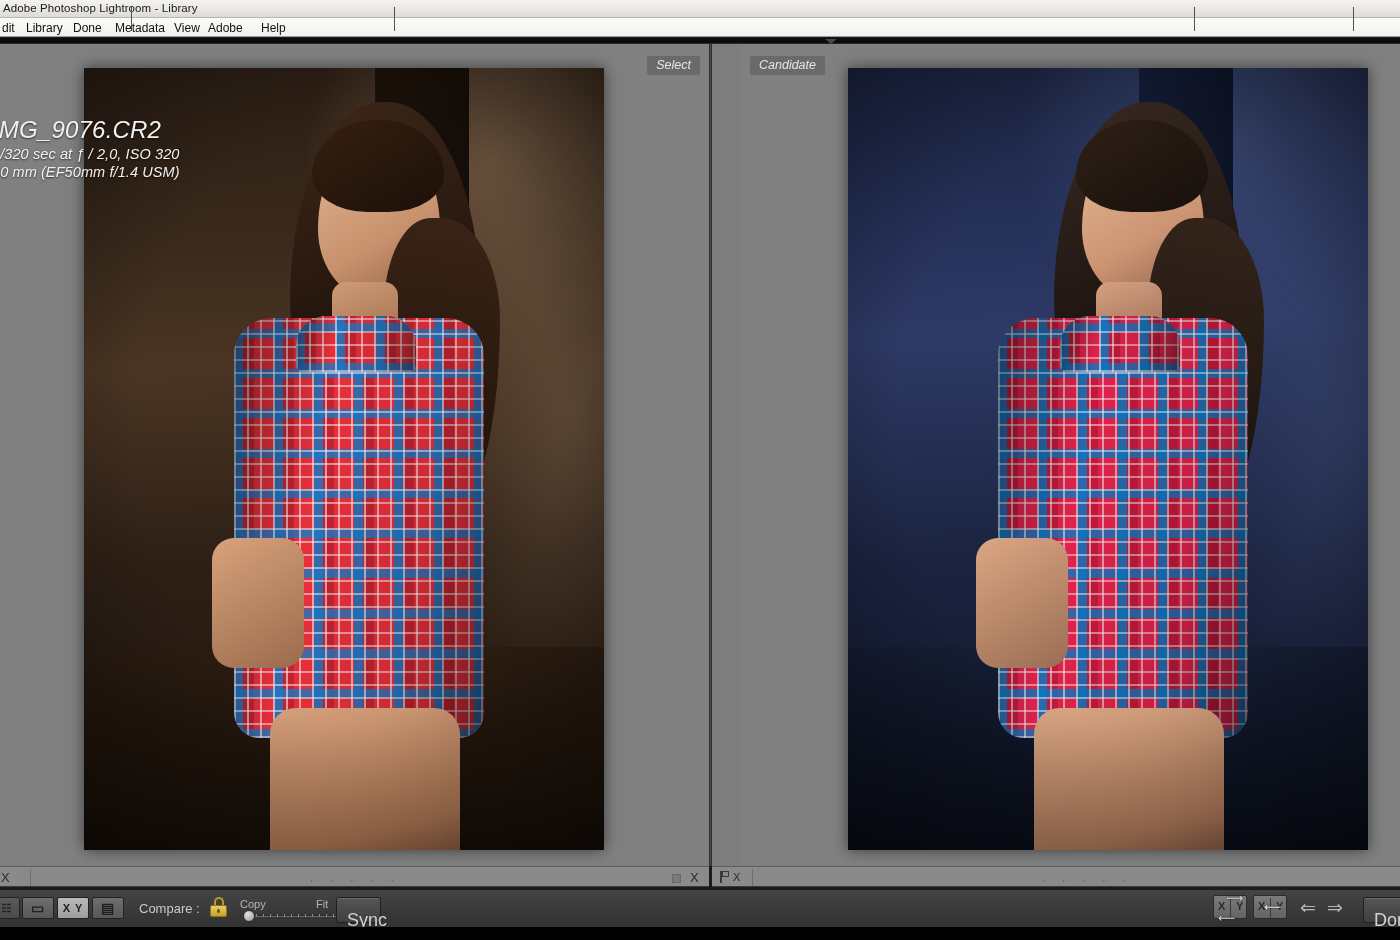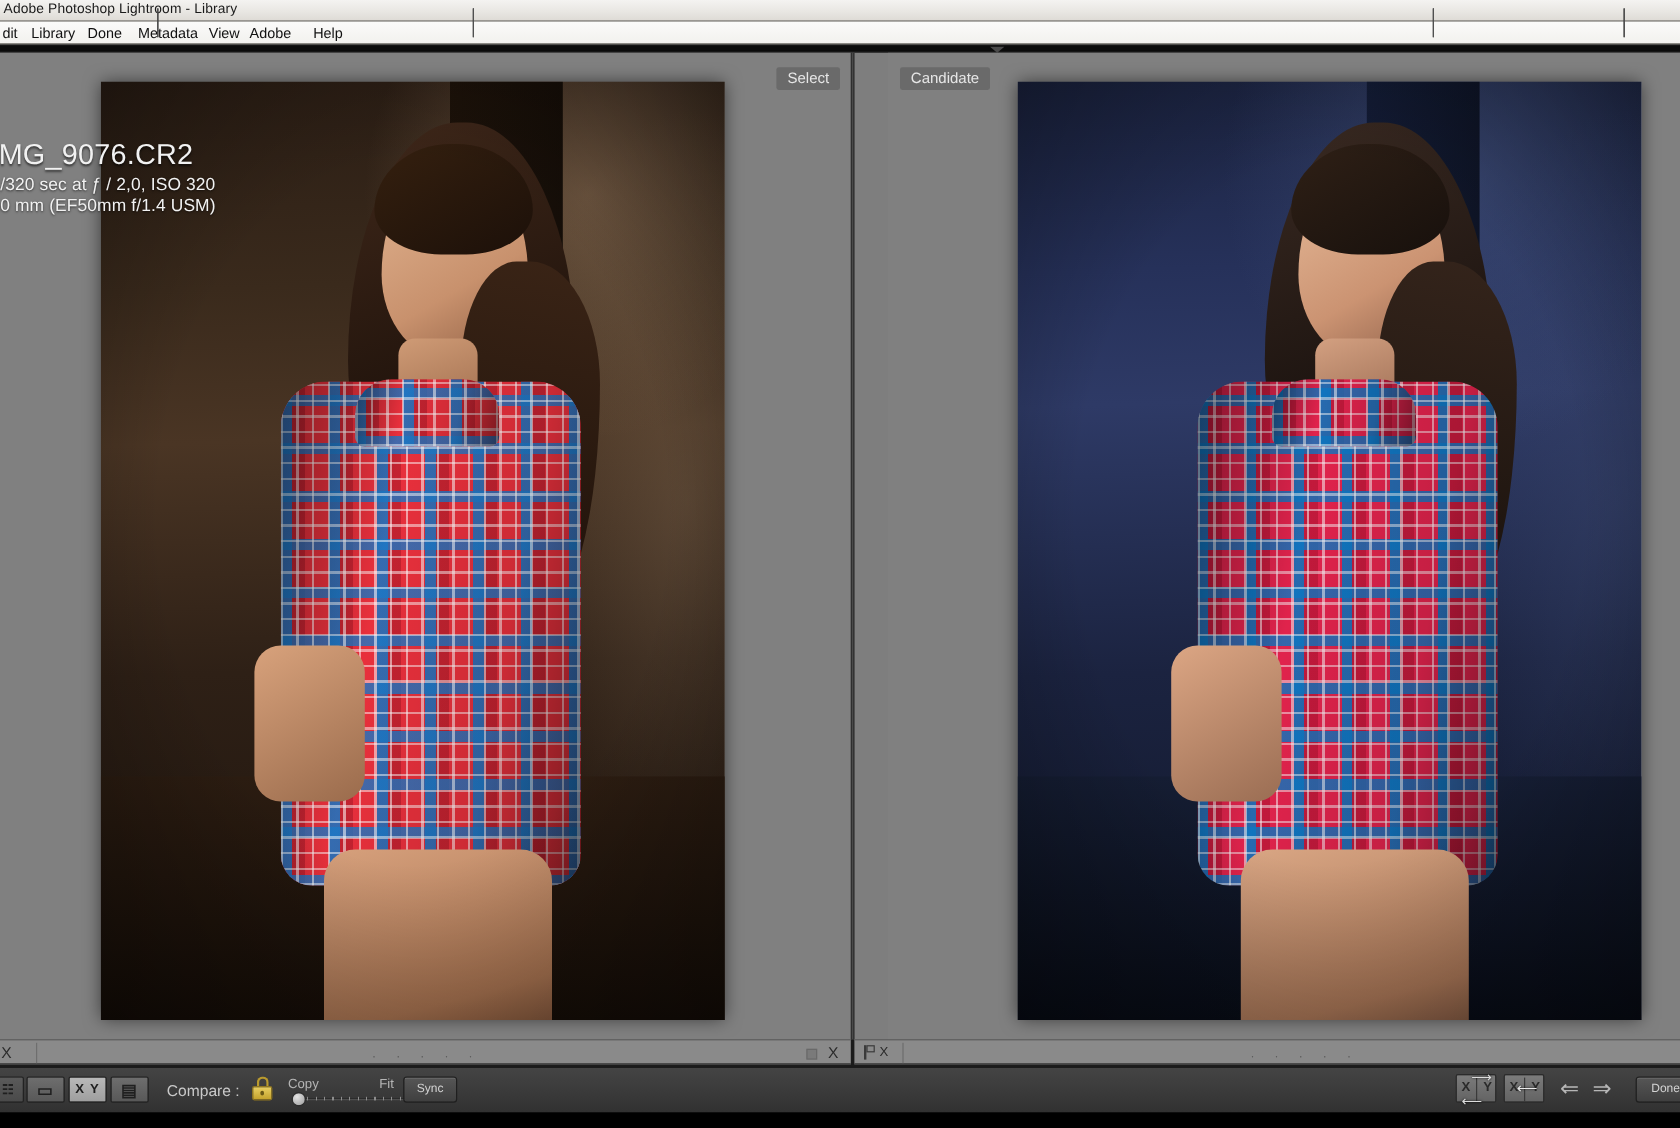--- a/index.html
+++ b/index.html
@@ -49,20 +49,21 @@
   .panel-toggle-bot .tri{
     position:absolute; left:3px; top:2px; width:0;height:0;
     border-left:6px solid transparent;border-right:6px solid transparent;
     border-bottom:5px solid #3c3c3c;
   }
 
   
   .stage{
     position:absolute; left:0; top:44px; width:1400px; height:822px;
     background:#7e7e7e;
+    font-style:italic;
   }
   .cell{ position:absolute; top:0; height:822px; background:#808080; overflow:hidden; }
   .cell.left { left:0; width:709px; }
   .cell.right{ left:740px; width:688px; }
   .cell-div{
     position:absolute; left:709px; top:0; width:3px; height:822px;
     background:#4a4a4a; border-left:1px solid #2f2f2f; border-right:1px solid #2f2f2f;
   }
 
   .badge{
@@ -179,25 +180,25 @@
 
   .slider{ position:absolute; left:243px; top:912px; width:106px; height:7px;}
   .slider .track{ position:absolute; left:0; top:2.5px; width:106px; height:2px;
     background:#2b2b2b; border-bottom:1px solid #6a6a6a; border-radius:1px;}
   .slider .ticks{ position:absolute; left:6px; top:2px; width:94px; height:3px;
     background:repeating-linear-gradient(90deg,#8d8d8d 0 1px, transparent 1px 7px);}
   .slider .knob{ position:absolute; left:0px; top:-2px; width:12px; height:12px; border-radius:50%;
     background:radial-gradient(circle at 35% 30%,#e3e3e3,#9b9b9b); border:1px solid #2d2d2d;}
 
   .btn{
-    position:absolute; height:22px; line-height:20px; padding:0 10px;
-    border:1px solid #1f1f1f; border-radius:3px; color:#d2d2d2; font-size:10px;
+    position:absolute; height:22px; line-height:20px; padding:12px 10px;
+    border:1px solid #1f1f1f; border-radius:3px; color:#d2d2d2; font-size:18px;
     background:linear-gradient(to bottom,#565656,#3f3f3f);
     box-shadow:inset 0 1px 0 rgba(255,255,255,.12);
-    text-align:center; white-space:nowrap;
+    text-align:center; white-space:nowrap;text-decoration:underline;
   }
 
   .xyicon{
     position:absolute; top:895px; width:34px; height:24px; border-radius:2px;
     background:linear-gradient(to bottom,#7c7c7c,#636363); border:1px solid #2b2b2b;
   }
   .xyicon .gl{ position:absolute; top:4px; font-size:11px; color:#2a2a2a; font-weight:bold;}
   .xyicon .bar{ position:absolute; left:16px; top:2px; width:1px; height:20px; background:#3a3a3a;}
   .xyicon .ar{ position:absolute; font-size:12px; color:#ddd; line-height:10px; text-shadow:0 0 2px #000;}
 

